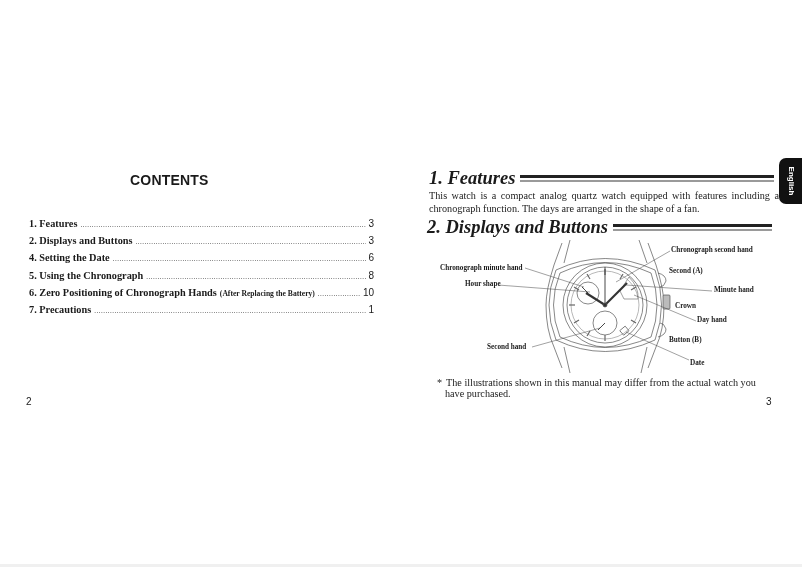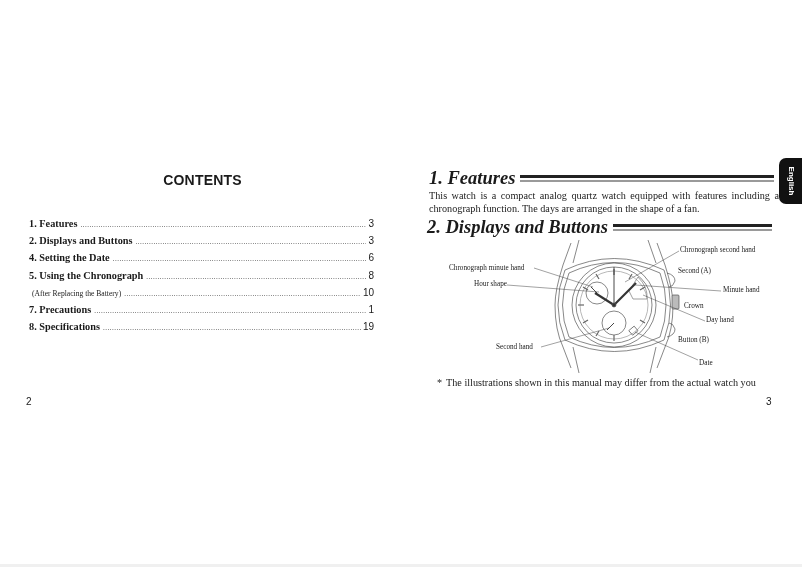--- a/index.html
+++ b/index.html
@@ -1,25 +1,25 @@
 <!DOCTYPE html>
 <html><head>
   <meta charset="utf-8">
   <style>
     html, body { margin: 0; padding: 0; background: #ffffff; }
     body { width: 802px; height: 567px; position: relative; overflow: hidden; color: #1a1a1a; }
     .page-bottom-edge { position: absolute; left: 0; right: 0; top: 564px; height: 3px; background: #f0f0f0; }
 
     
-    .contents-title { position: absolute; left: 130px; top: 172px; width: 145px; text-align: center;
+    .contents-title { position: absolute; left: 130px; top: 172px; width: 145px; text-align: left;
       font-family: "Liberation Sans", sans-serif; font-weight: bold; font-size: 14px; letter-spacing: 0.2px; color: #1a1a1a; }
     .toc { position: absolute; left: 29px; top: 218px; width: 345px; }
     .toc-row { display: flex; align-items: baseline; height: 17.2px; font-family: "Liberation Serif", serif; font-size: 10.3px; white-space: nowrap; }
     .toc-label { font-weight: bold; }
-    .toc-sub { font-weight: normal; font-size: 7.6px; margin-left: 3px; }
+    .toc-sub { font-weight: bold; font-size: 7.6px; margin-left: 3px; }
     .toc-dots { flex: 1; overflow: hidden; margin: 0 2px 0 3px; font-size: 7px; letter-spacing: 0.5px; color: #333; }
     .toc-dots::before { content: "................................................................................................................................................................................................................................................"; }
     .toc-page { font-family: "Liberation Sans", sans-serif; font-size: 10px; }
     .page-num-left { position: absolute; left: 26px; top: 396px; font-family: "Liberation Sans", sans-serif; font-size: 10px; }
 
     
     .heading { position: absolute; display: flex; align-items: center; font-family: "Liberation Serif", serif; font-style: italic; font-weight: bold; font-size: 18.5px; color: #1a1a1a; }
     .heading-rule { position: relative; height: 8px; margin-left: 5px; }
     .heading-rule .thick { position: absolute; left: 0; right: 0; top: 0; height: 3px; background: #222; }
     .heading-rule .thin { position: absolute; left: 0; right: 0; top: 5px; height: 2px; background: #9a9a9a; }
@@ -30,21 +30,21 @@
     .body-text { position: absolute; left: 429px; top: 190px; width: 350px; font-family: Liberation Serif, serif; font-size: 10.2px; line-height: 12.5px; text-align: justify; }
     .footnote { position: absolute; left: 437px; top: 377px; width: 345px; font-family: "Liberation Serif", serif; font-size: 10.2px; line-height: 11px; }
     .footnote .star { display: inline-block; width: 9px; }
     .footnote .indent { padding-left: 8px; }
     .page-num-right { position: absolute; left: 766px; top: 396px; font-family: "Liberation Sans", sans-serif; font-size: 10px; }
 
     .lang-tab { position: absolute; left: 779px; top: 158px; width: 24px; height: 46px; background: #111; border-radius: 7px 0 0 7px; }
     .lang-tab span { position: absolute; left: 50%; top: 50%; transform: translate(-50%, -50%) rotate(90deg); color: #fff;
       font-family: "Liberation Sans", sans-serif; font-weight: bold; font-size: 8px; white-space: nowrap; }
 
-    .diagram { position: absolute; left: 443px; top: 235px; width: 360px; height: 140px; }
+    .diagram { position: absolute; left: 434px; top: 235px; width: 360px; height: 140px; font-weight: bold; }
     .diagram svg { position: absolute; left: 0; top: 0; }
     .callout { position: absolute; font-family: "Liberation Serif", serif; font-size: 7.2px; color: #1a1a1a; white-space: nowrap; }
   </style>
 </head>
 <body>
 
 <div>
   <div class="contents-title">CONTENTS</div>
   <div class="toc">
     <div class="toc-row">
@@ -61,33 +61,29 @@
       <span class="toc-label">4. Setting the Date</span>
       <span class="toc-dots"></span>
       <span class="toc-page">6</span>
     </div>
     <div class="toc-row">
       <span class="toc-label">5. Using the Chronograph</span>
       <span class="toc-dots"></span>
       <span class="toc-page">8</span>
     </div>
     <div class="toc-row">
+      <span class="toc-label">6. Zero Positioning of Chronograph Hands</span>
       <span class="toc-sub">(After Replacing the Battery)</span>
       <span class="toc-dots"></span>
       <span class="toc-page">10</span>
     </div>
     <div class="toc-row">
       <span class="toc-label">7. Precautions</span>
       <span class="toc-dots"></span>
       <span class="toc-page">1</span>
-    </div>
-    <div class="toc-row">
-      <span class="toc-label">8. Specifications</span>
-      <span class="toc-dots"></span>
-      <span class="toc-page">19</span>
     </div>
   </div>
   <div class="page-num-left">2</div>
 </div>
 
 <div>
   <div class="lang-tab">
     <span>English</span>
   </div>
 
@@ -175,17 +171,18 @@
     <span class="callout" style="left:280px;top:51px">Minute hand</span>
     <span class="callout" style="left:241px;top:67px">Crown</span>
     <span class="callout" style="left:263px;top:81px">Day hand</span>
     <span class="callout" style="left:235px;top:101px">Button (B)</span>
     <span class="callout" style="left:53px;top:108px">Second hand</span>
     <span class="callout" style="left:256px;top:124px">Date</span>
   </div>
 
   <div class="footnote">
     <div><span class="star">*</span><span>The illustrations shown in this manual may differ from the actual watch you</span></div>
+    <div class="indent">have purchased.</div>
   </div>
   <div class="page-num-right">3</div>
 </div>
 
 <div class="page-bottom-edge"></div>
 
 </body></html>

